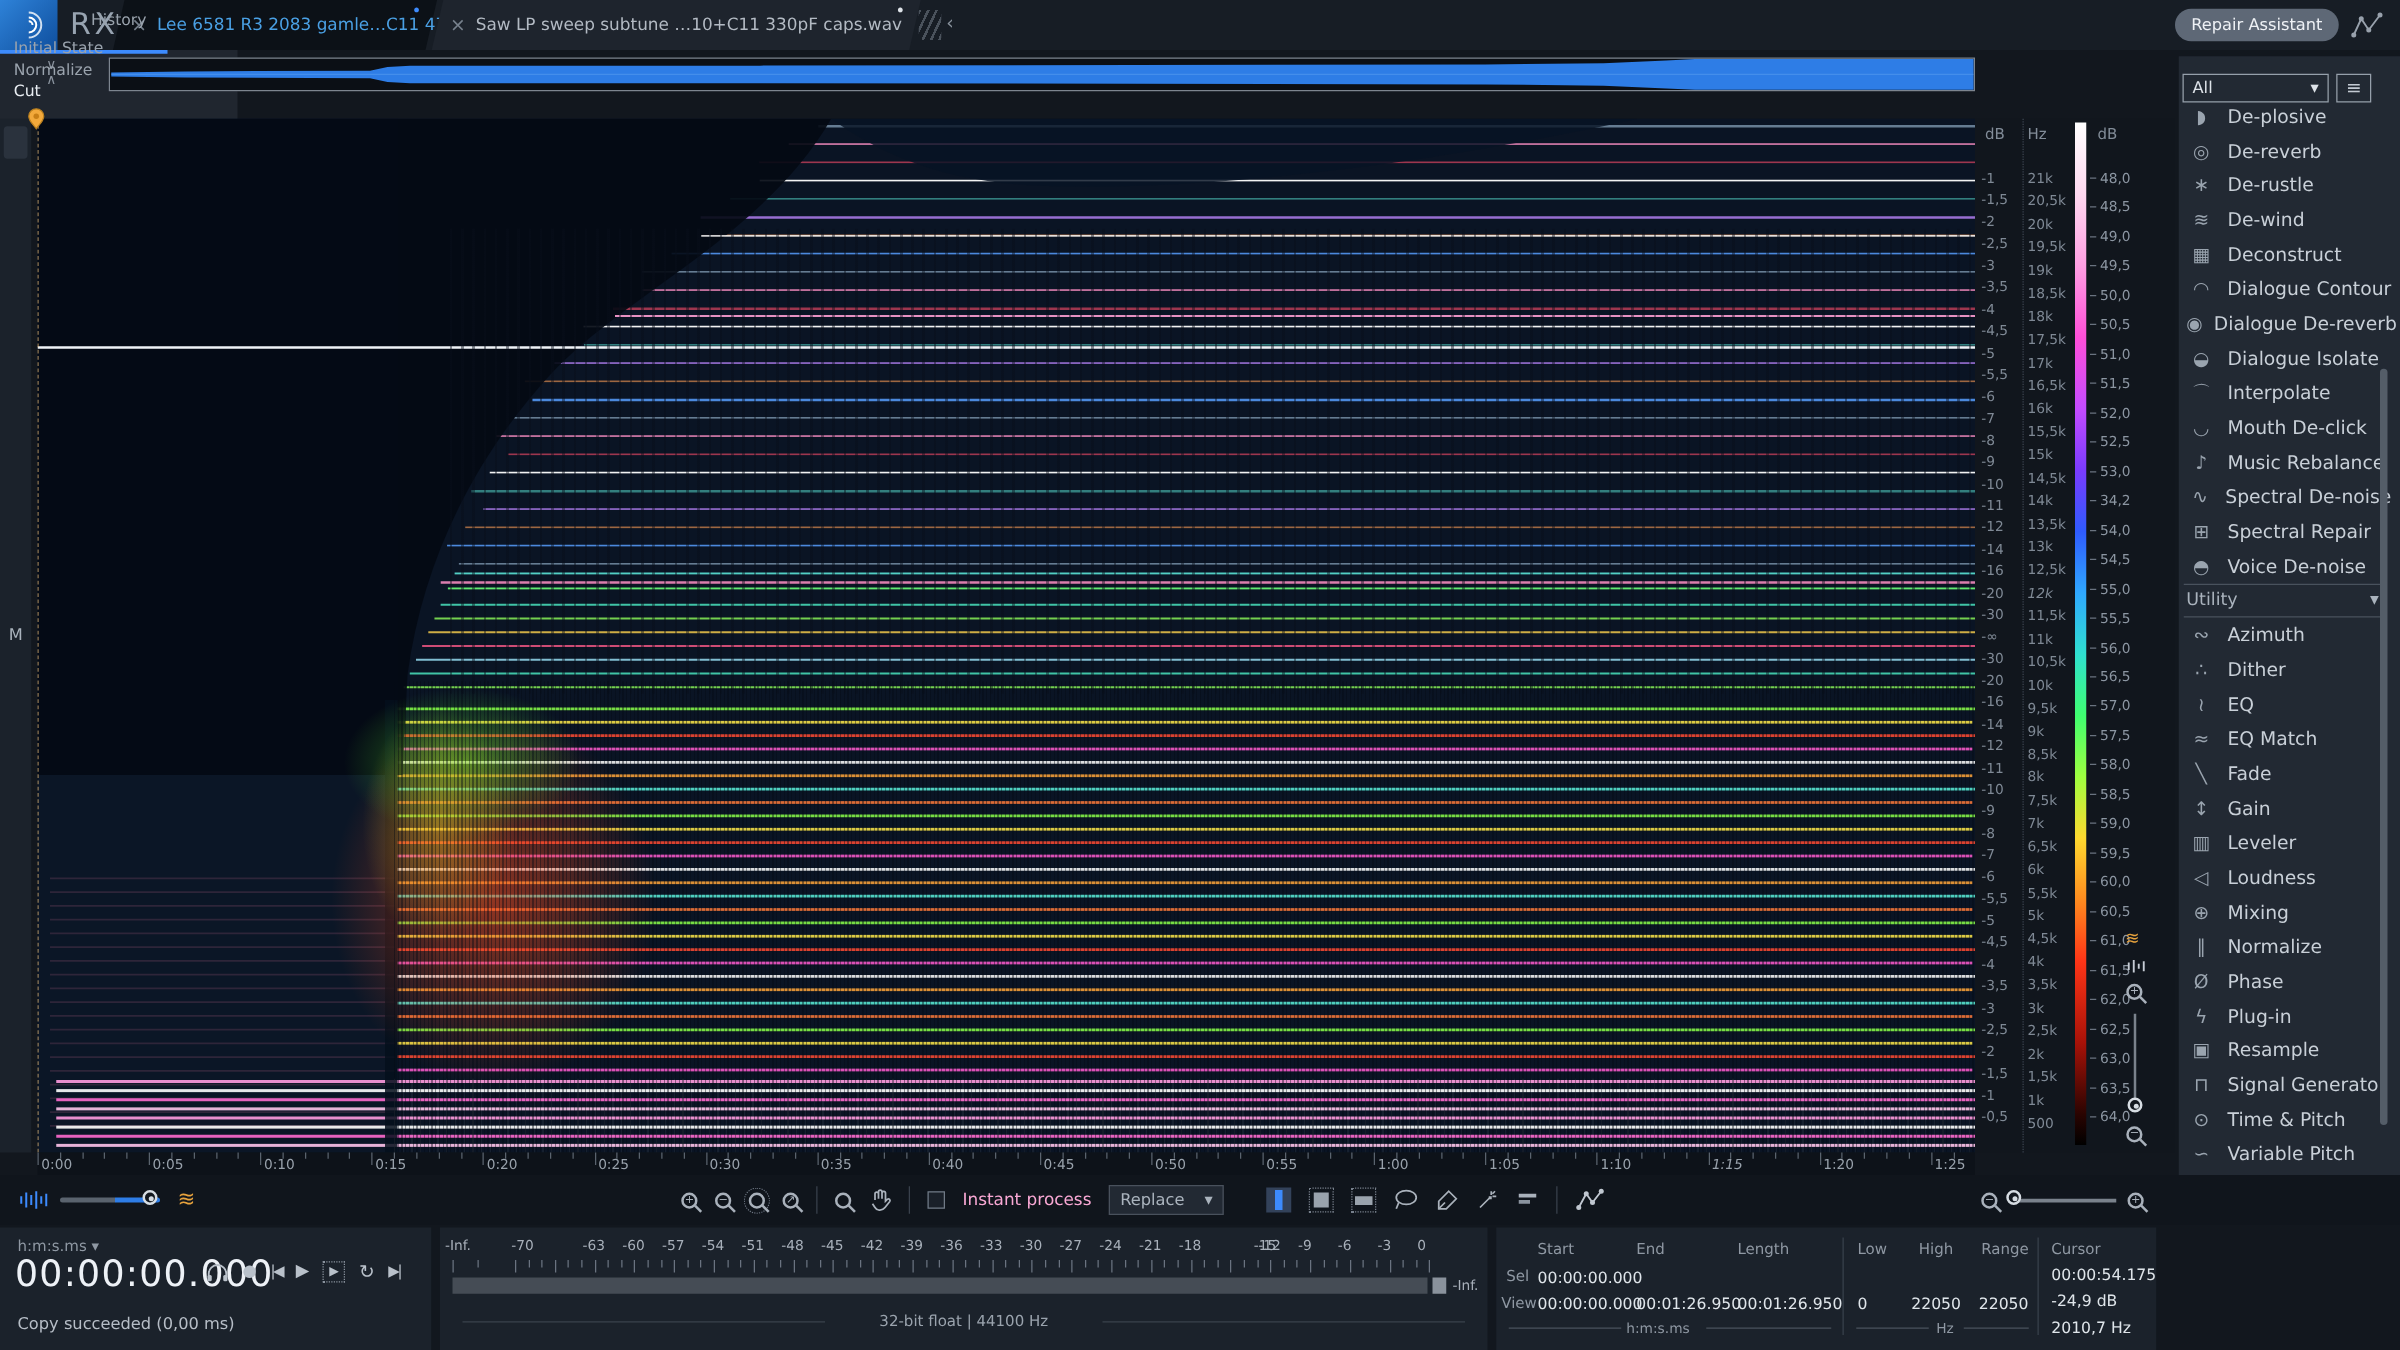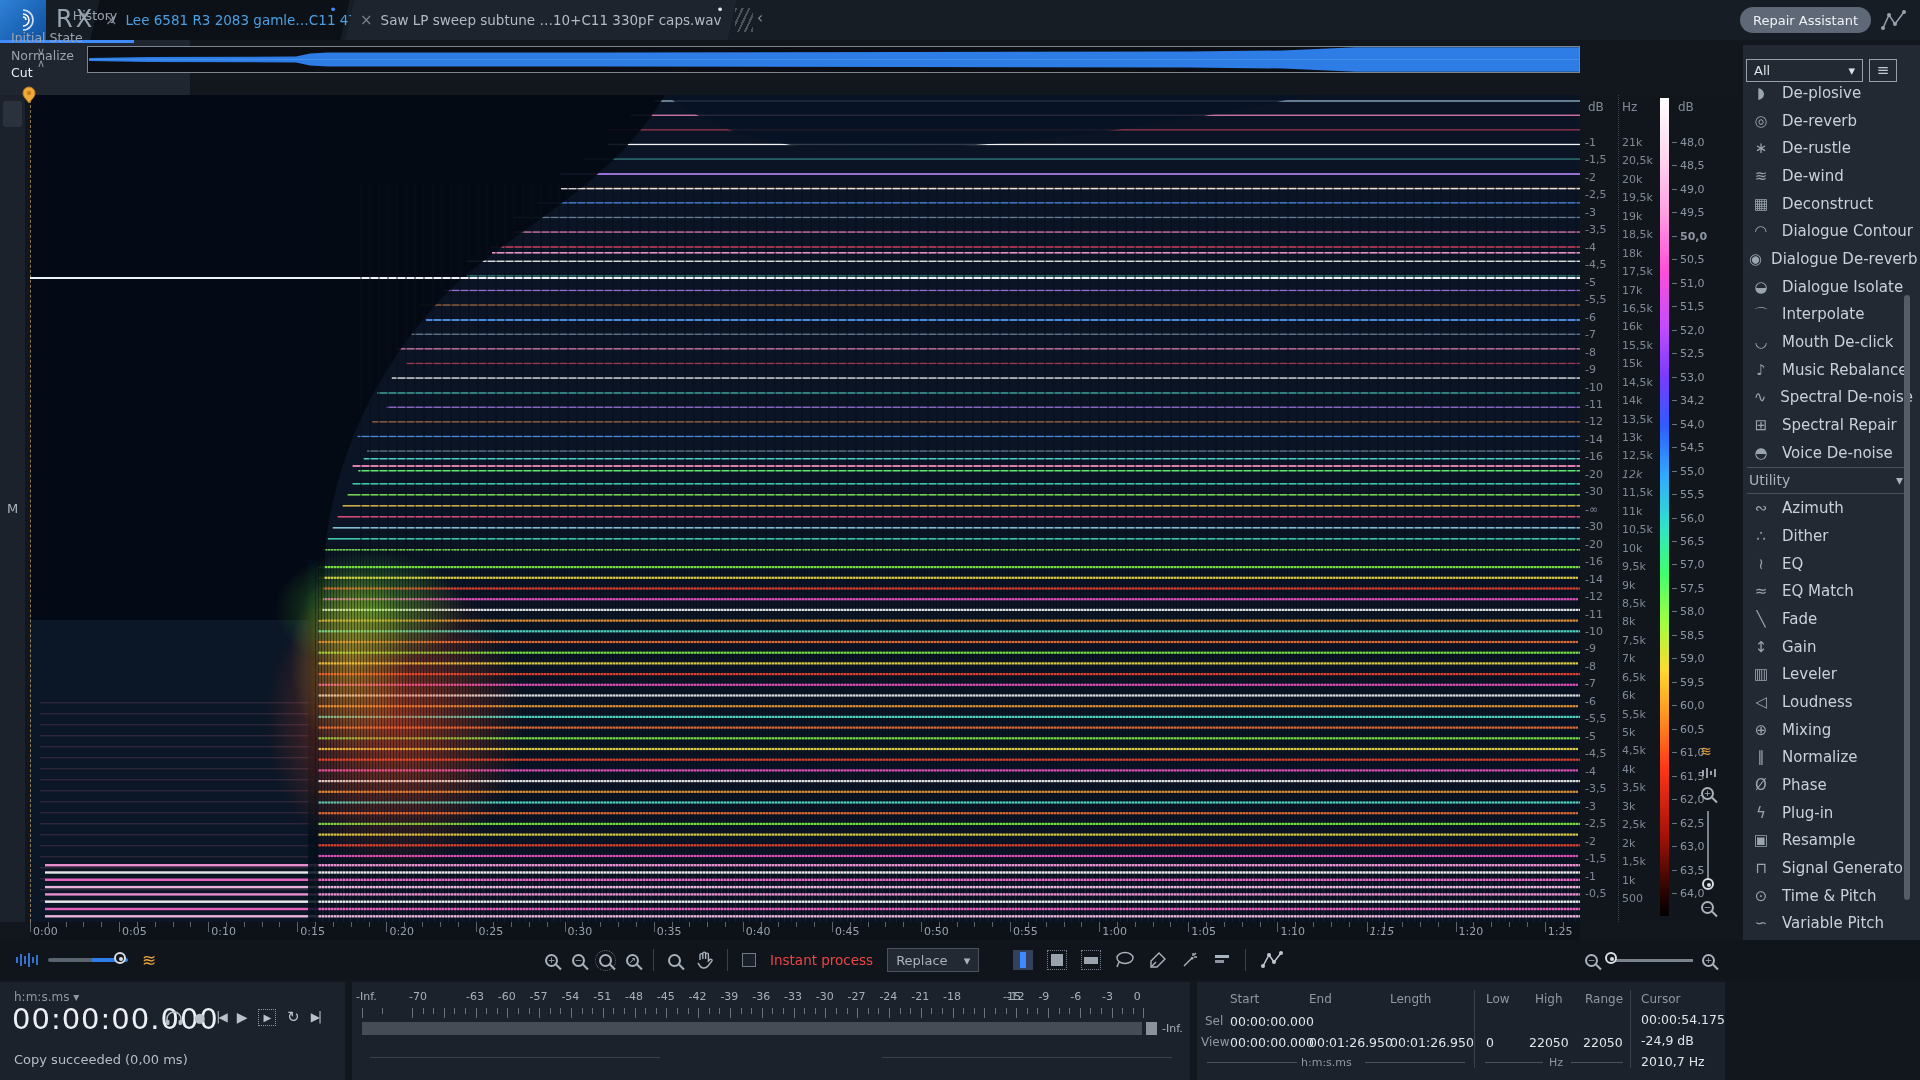--- a/index.html
+++ b/index.html
@@ -508,21 +508,21 @@
     <div id="cdb-col">
         <div class="c-tick" style="top: 47px;"></div>
         <div class="s-label" style="left: 100px; top: 41px; color: rgb(140, 150, 162);">48,0</div>
         <div class="c-tick" style="top: 70.4688px;"></div>
         <div class="s-label" style="left: 100px; top: 64.4688px; color: rgb(140, 150, 162);">48,5</div>
         <div class="c-tick" style="top: 93.9375px;"></div>
         <div class="s-label" style="left: 100px; top: 87.9375px; color: rgb(140, 150, 162);">49,0</div>
         <div class="c-tick" style="top: 117.406px;"></div>
         <div class="s-label" style="left: 100px; top: 111.406px; color: rgb(140, 150, 162);">49,5</div>
         <div class="c-tick" style="top: 140.875px;"></div>
-        <div class="s-label" style="left: 100px; top: 134.875px; color: rgb(140, 150, 162); font-weight: bold;">50,0</div>
+        <div class="s-label" style="left: 100px; top: 134.875px; color: rgb(140, 150, 162);">50,0</div>
         <div class="c-tick" style="top: 164.344px;"></div>
         <div class="s-label" style="left: 100px; top: 158.344px; color: rgb(140, 150, 162);">50,5</div>
         <div class="c-tick" style="top: 187.812px;"></div>
         <div class="s-label" style="left: 100px; top: 181.812px; color: rgb(140, 150, 162);">51,0</div>
         <div class="c-tick" style="top: 211.281px;"></div>
         <div class="s-label" style="left: 100px; top: 205.281px; color: rgb(140, 150, 162);">51,5</div>
         <div class="c-tick" style="top: 234.75px;"></div>
         <div class="s-label" style="left: 100px; top: 228.75px; color: rgb(140, 150, 162);">52,0</div>
         <div class="c-tick" style="top: 258.219px;"></div>
         <div class="s-label" style="left: 100px; top: 252.219px; color: rgb(140, 150, 162);">52,5</div>
@@ -751,21 +751,21 @@
       <span class="mag"><span>−</span></span>
       <span class="mag" style="outline:1px dotted #6d7682;outline-offset:3px"></span>
       <span class="mag"><span>↗</span></span>
       <span class="tsep"></span>
       <span class="mag"></span>
       <svg width="18" height="20" viewBox="0 0 18 20">
         <path d="M5 10 V5 a1.4 1.4 0 0 1 2.8 0 V9 M7.8 9 V3.5 a1.4 1.4 0 0 1 2.8 0 V9 M10.6 9 V4.5 a1.4 1.4 0 0 1 2.8 0 V11 l1.6 -1.6 a1.3 1.3 0 0 1 1.8 1.8 L13 16 a5 5 0 0 1 -4 2 H8 a4.5 4.5 0 0 1 -3 -2 L3 13" fill="none" stroke="#aab2bc" stroke-width="1.4"></path>
       </svg>
       <span class="tsep"></span>
       <span class="checkbox"></span>
-      <span style="font-size:13.5px;color:#ef4444">Instant process</span>
+      <span style="font-size:13.5px;color:#f9a8d4">Instant process</span>
       <div id="replace-box">
         <span>Replace</span>
         <span>▾</span>
       </div>
       <span style="width:6px"></span>
       <span class="tool-box" style="background:#33425a">
           <span style="width:6px;height:16px;background:#3d8bfd;display:inline-block"></span>
         </span>
       <span class="tool-box dotted">
           <span style="width:12px;height:12px;background:#9aa3ad;display:inline-block"></span>
@@ -927,20 +927,21 @@
         <div class="m-tick" style="left: 780.8px; height: 6px;"></div>
         <div class="m-tick" style="left: 791.4px; height: 10px;"></div>
         <div class="m-tick" style="left: 10px; height: 10px;"></div>
         <div class="m-tick" style="left: 30px; height: 6px;"></div>
       </div>
     <div id="meter-bar"></div>
     <div id="meter-block"></div>
     <div id="meter-inf">-Inf.</div>
     <div class="rule" style="left:18px;width:290px"></div>
     <div class="rule" style="left:530px;width:290px"></div>
+    <div id="file-info">32-bit float | 44100 Hz</div>
   </div>
 
   <div class="panel" id="p-info">
     <div class="i-head" style="left:33px">Start</div>
     <div class="i-head" style="left:112px">End</div>
     <div class="i-head" style="left:193px">Length</div>
     <div class="i-head" style="left:289px">Low</div>
     <div class="i-head" style="left:338px">High</div>
     <div class="i-head" style="left:388px">Range</div>
     <div class="i-head" style="left:444px">Cursor</div>

